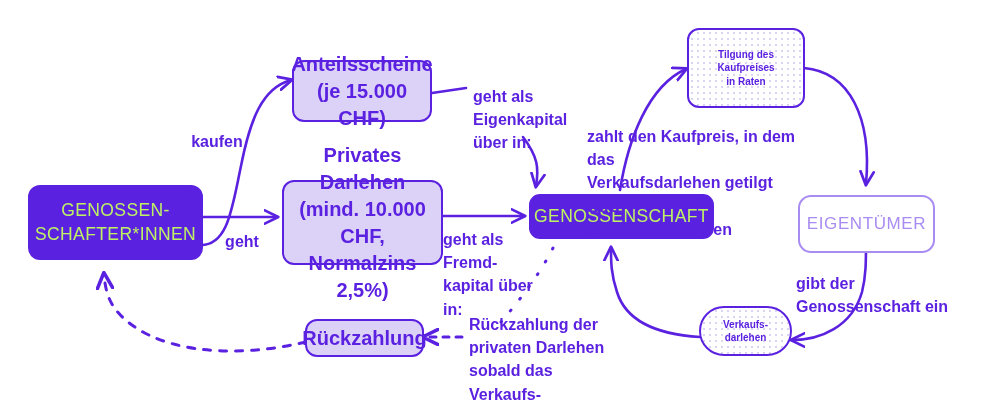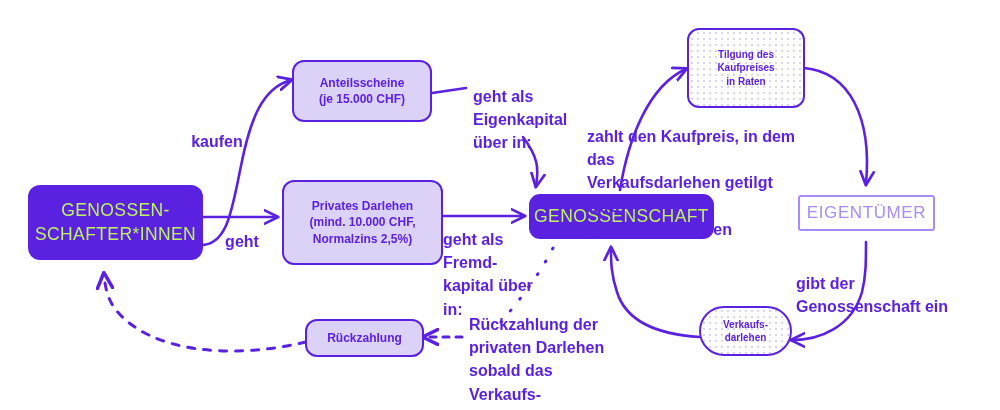--- a/index.html
+++ b/index.html
@@ -9,21 +9,21 @@
 
   .node{position:absolute;box-sizing:border-box;display:flex;align-items:center;
         justify-content:center;text-align:center;border-radius:12px;}
   .node .lbl{display:block;line-height:1.35;white-space:pre-line;}
 
   
   .node.solid{background:#5B21E0;color:#bef264;border:2px solid #5B21E0;
               font-size:17.5px;font-weight:400;letter-spacing:.4px;}
   
   .node.light{background:#DCD2F7;color:#5B21E0;border:2.5px solid #5B21E0;
-              font-size:12px;font-weight:700;}
+              font-size:20px;font-weight:700;}
   
   .node.ghost{color:#5B21E0;border:2.5px solid #5B21E0;font-size:10px;font-weight:700;
               background-color:#ffffff;
               background-image:radial-gradient(#d9d4ef 1px, rgba(0,0,0,0) 1.1px);
               background-size:6px 6px;}
   
   .node.outline{background:#ffffff;color:#A98CF2;border:2.5px solid #A98CF2;
                 font-size:17px;font-weight:400;letter-spacing:.6px;}
 
   .caption{position:absolute;color:#5B21E0;font-size:16px;font-weight:700;
@@ -90,21 +90,21 @@
   <div class="node solid" style="left:529px;top:194px;width:185px;height:45px;border-radius:11px;">
     <span class="lbl">GENOSSENSCHAFT</span>
   </div>
 
   <div class="node ghost" style="left:687px;top:28px;width:118px;height:80px;">
     <span class="lbl">Tilgung des
 Kaufpreises
 in Raten</span>
   </div>
 
-  <div class="node outline" style="left:798px;top:195px;width:137px;height:36px;border-radius:3px;">
+  <div class="node outline" style="left:798px;top:195px;width:137px;height:58px;border-radius:13px;">
     <span class="lbl">EIGENTÜMER</span>
   </div>
 
   <div class="node ghost" style="left:699px;top:306px;width:93px;height:50px;border-radius:28px;">
     <span class="lbl">Verkaufs-
 darlehen</span>
   </div>
 
   <div class="node light" style="left:305px;top:319px;width:119px;height:38px;text-align:right;">
     <span class="lbl">Rückzahlung</span>

